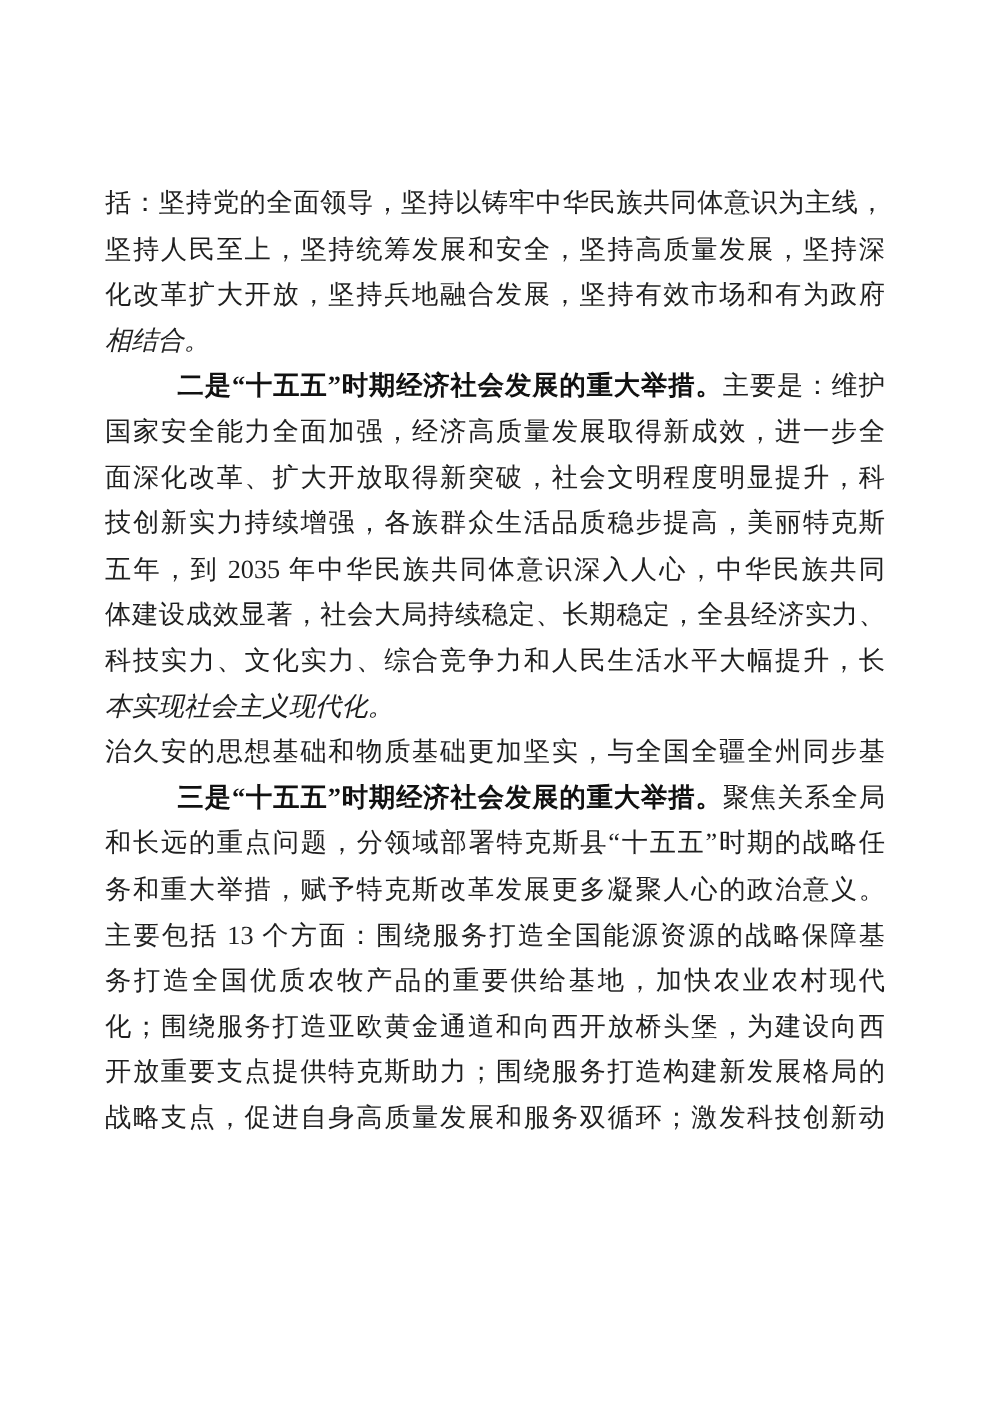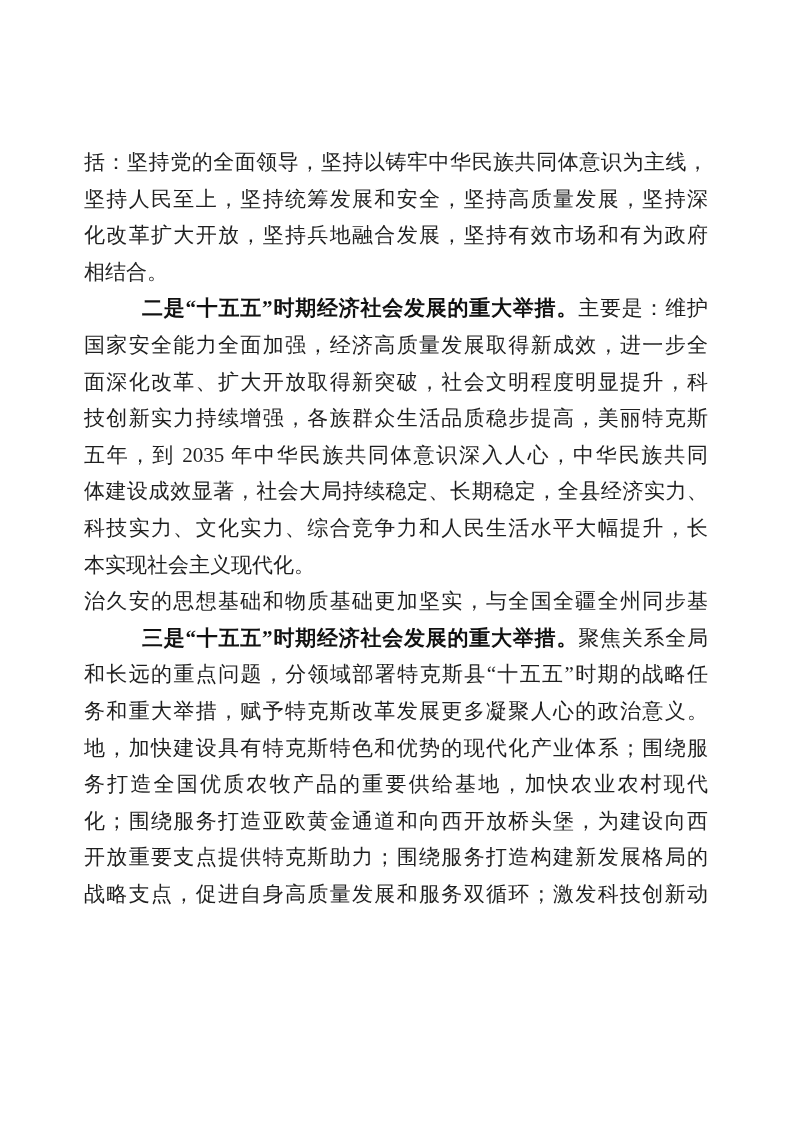--- a/index.html
+++ b/index.html
@@ -32,20 +32,21 @@
     height: 36.6px;
     text-align: justify;
     text-align-last: justify;
     overflow: hidden;
   }
   .line.indent {
     text-indent: 58px;
   }
   .line.end {
     text-align-last: left;
+    font-style: italic;
   }
   .seg.bold {
     font-weight: 700;
     color: #111111;
   }
   .footer {
     position: absolute;
     left: 102px;
     top: 1021px;
     font-size: 21px;
@@ -74,21 +75,21 @@
         <div class="line"><span class="seg">五年，到 2035 年中华民族共同体意识深入人心，中华民族共同</span></div>
         <div class="line"><span class="seg">体建设成效显著，社会大局持续稳定、长期稳定，全县经济实力、</span></div>
         <div class="line"><span class="seg">科技实力、文化实力、综合竞争力和人民生活水平大幅提升，长</span></div>
         <div class="line end"><span class="seg">本实现社会主义现代化。</span></div>
         <div class="line"><span class="seg">治久安的思想基础和物质基础更加坚实，与全国全疆全州同步基</span></div>
       </div>
       <div class="paragraph">
         <div class="line indent"><span class="seg bold">三是“十五五”时期经济社会发展的重大举措。</span><span class="seg">聚焦关系全局</span></div>
         <div class="line"><span class="seg">和长远的重点问题，分领域部署特克斯县“十五五”时期的战略任</span></div>
         <div class="line"><span class="seg">务和重大举措，赋予特克斯改革发展更多凝聚人心的政治意义。</span></div>
-        <div class="line"><span class="seg">地，加快建设具有特克斯特色和优势的现代化产业体系；围绕服</span></div>
+        <div class="line"><span class="seg">主要包括 13 个方面：围绕服务打造全国能源资源的战略保障基</span></div>
         <div class="line"><span class="seg">务打造全国优质农牧产品的重要供给基地，加快农业农村现代</span></div>
         <div class="line"><span class="seg">化；围绕服务打造亚欧黄金通道和向西开放桥头堡，为建设向西</span></div>
         <div class="line"><span class="seg">开放重要支点提供特克斯助力；围绕服务打造构建新发展格局的</span></div>
         <div class="line"><span class="seg">战略支点，促进自身高质量发展和服务双循环；激发科技创新动</span></div>
       </div>
     </div>
   <div class="footer">
     <span>— 10 —</span>
   </div>
 </div>

